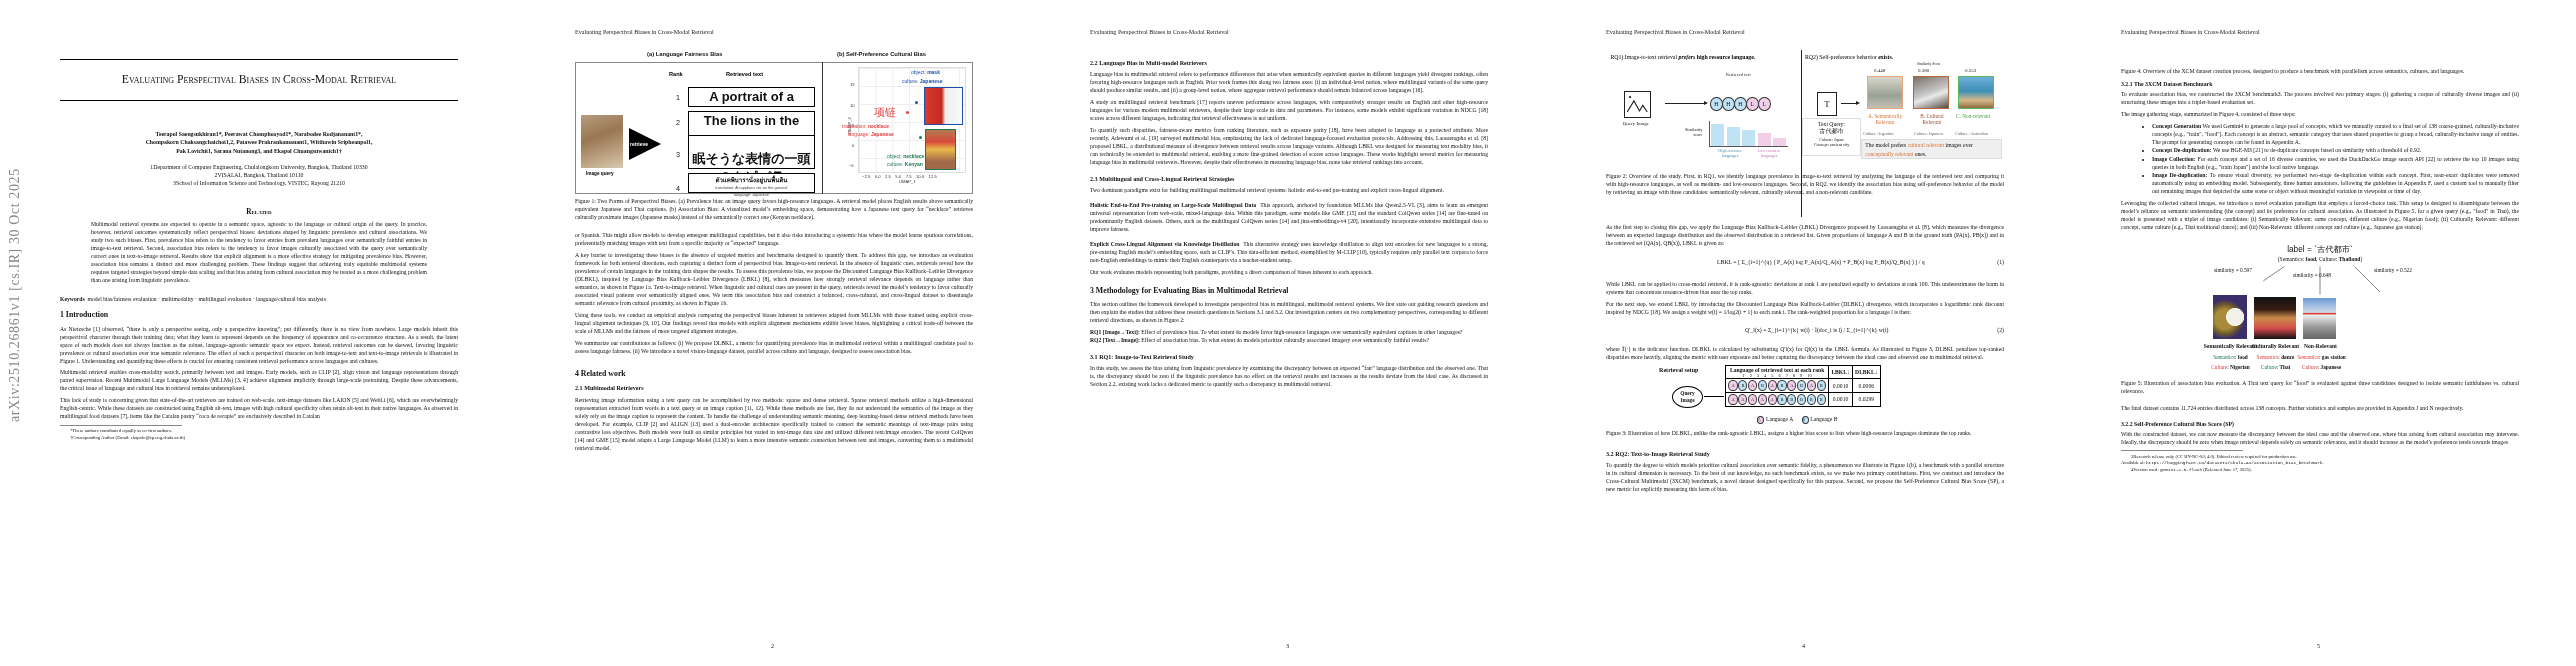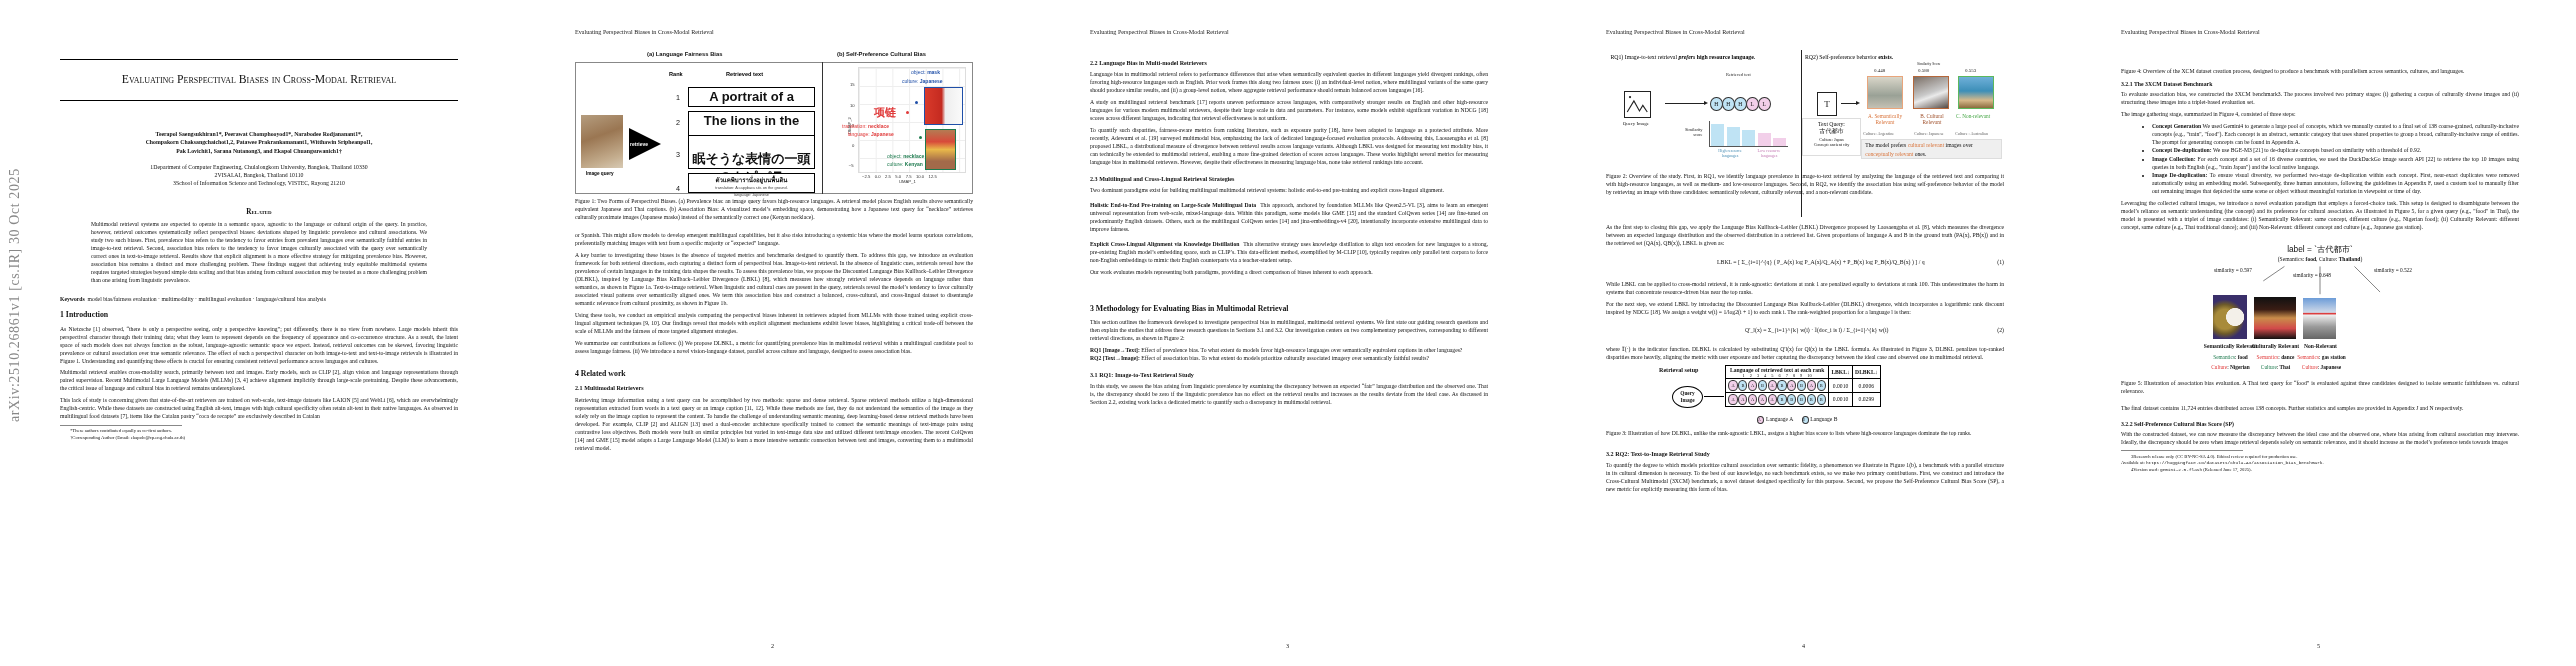--- a/index.html
+++ b/index.html
@@ -157,21 +157,21 @@
         <div class="umap-tick" style="left:0px;top:56px;transform:rotate(-90deg);">UMAP_2</div>
         <div class="umap-tick" style="left:21px;top:107px;word-spacing:3.3px;">
           <span>−2.5</span> <span>0.0</span> <span>2.5</span> <span>5.0</span> <span>7.5</span> <span>10.0</span> <span>12.5</span>
         </div>
         <div class="umap-tick" style="left:58px;top:112px;">UMAP_1</div>
 
         <div class="lbl blue" style="left:70px;top:2.2px;"><span>object: </span><b>mask</b></div>
         <div class="lbl blue" style="left:61px;top:11px;"><span>culture: </span><b>Japanese</b></div>
         <div class="mask-img" style="left:83px;top:20px;width:37px;height:36px;"></div>
         <div class="dot" style="left:74px;top:34px;background:#1f4fa8;"></div>
-        <div class="lbl red" style="left:33px;top:38px;font-size:11px;font-weight:bold;">项链</div>
+        <div class="lbl red" style="left:33px;top:38px;font-size:11px;font-weight:normal;">项链</div>
         <div class="dot" style="left:65px;top:44px;background:#e03a3a;"></div>
         <div class="lbl red" style="left:1.1px;top:56px;"><span>translation: </span><b>necklace</b></div>
         <div class="lbl red" style="left:6.7px;top:64px;"><span>language: </span><b>Japanese</b></div>
         <div class="dot" style="left:78px;top:69px;background:#1d7a4e;"></div>
         <div class="neck-img" style="left:84px;top:62px;width:29px;height:39px;"></div>
         <div class="lbl green" style="left:46px;top:86px;"><span>object: </span><b>necklace</b></div>
         <div class="lbl green" style="left:46px;top:94px;"><span>culture: </span><b>Kenyan</b></div>
       </div>
     </div>
     <p class="caption" style="margin-top:3.3px;">Figure 1: Two Forms of Perspectival Biases. (a) Prevalence bias: an image query favors high-resource languages. A retrieval model places English results above semantically equivalent Japanese and Thai captions. (b) Association Bias: A visualized model’s embedding space, demonstrating how a Japanese text query for “necklace” retrieves culturally proximate images (Japanese masks) instead of the semantically correct one (Kenyan necklace).</p>
@@ -191,21 +191,21 @@
   <div class="content" style="top:53px;">
     <h3 class="sub">2.2   Language Bias in Multi-model Retrievers</h3>
     <p class="body">Language bias in multimodal retrieval refers to performance differences that arise when semantically equivalent queries in different languages yield divergent rankings, often favoring high-resource languages such as English. Prior work frames this along two fairness axes: (i) an individual-level notion, where multilingual variants of the same query should produce similar results, and (ii) a group-level notion, where aggregate retrieval performance should remain balanced across languages [16].</p>
     <p class="body">A study on multilingual retrieval benchmark [17] reports uneven performance across languages, with comparatively stronger results on English and other high-resource languages for various modern multimodal retrievers, despite their large scale in data and parameters. For instance, some models exhibit significant variation in NDCG [18] scores across different languages, indicating that retrieval effectiveness is not uniform.</p>
     <p class="body">To quantify such disparities, fairness-aware metrics from ranking literature, such as exposure parity [18], have been adapted to language as a protected attribute. More recently, Adewumi et al. [19] surveyed multimodal bias, emphasizing the lack of dedicated language-focused evaluation protocols. Addressing this, Laosaengpha et al. [8] proposed LBKL, a distributional measure of divergence between retrieval results across language variants. Although LBKL was designed for measuring text modality bias, it can technically be extended to multimodal retrieval, enabling a more fine-grained detection of scores across languages. These works highlight several metrics for measuring language bias in multimodal retrievers. However, despite their effectiveness in measuring language bias, none take retrieval rankings into account.</p>
     <h3 class="sub" style="margin-top:10px;">2.3   Multilingual and Cross-Lingual Retrieval Strategies</h3>
     <p class="body">Two dominant paradigms exist for building multilingual multimodal retrieval systems: holistic end-to-end pre-training and explicit cross-lingual alignment.</p>
     <p class="body" style="margin-top:6.7px;"><b>Holistic End-to-End Pre-training on Large-Scale Multilingual Data</b>&nbsp;&nbsp;<span>This approach, anchored by foundation MLLMs like Qwen2.5-VL [3], aims to learn an emergent universal representation from web-scale, mixed-language data. Within this paradigm, some models like GME [15] and the standard ColQwen series [14] are fine-tuned on predominantly English datasets. Others, such as the multilingual ColQwen series [14] and jina-embeddings-v4 [20], intentionally incorporate extensive multilingual data to improve fairness.</span></p>
     <p class="body" style="margin-top:6.7px;"><b>Explicit Cross-Lingual Alignment via Knowledge Distillation</b>&nbsp;&nbsp;<span>This alternative strategy uses knowledge distillation to align text encoders for new languages to a strong, pre-existing English model’s embedding space, such as CLIP’s. This data-efficient method, exemplified by M-CLIP [10], typically requires only parallel text corpora to force non-English embeddings to mimic their English counterparts via a teacher-student setup.</span></p>
     <p class="body">Our work evaluates models representing both paradigms, providing a direct comparison of biases inherent to each approach.</p>
-    <h2 class="sec" style="margin-top:28px;">3   Methodology for Evaluating Bias in Multimodal Retrieval</h2>
+    <h2 class="sec" style="margin-top:10px;">3   Methodology for Evaluating Bias in Multimodal Retrieval</h2>
     <p class="body">This section outlines the framework developed to investigate perspectival bias in multilingual, multimodal retrieval systems. We first state our guiding research questions and then explain the studies that address these research questions in Sections 3.1 and 3.2. Our investigation centers on two complementary perspectives, corresponding to different retrieval directions, as shown in Figure 2:</p>
     <p class="body" style="padding-left:21px;text-indent:-21px;margin-bottom:0;"><b>RQ1  [Image→Text]:</b> <span>Effect of prevalence bias. To what extent do models favor high-resource languages over semantically equivalent captions in other languages?</span></p>
     <p class="body" style="padding-left:21px;text-indent:-21px;"><b>RQ2  [Text→Image]:</b> <span>Effect of association bias. To what extent do models prioritize culturally associated imagery over semantically faithful results?</span></p>
     <h3 class="sub" style="margin-top:10px;">3.1   RQ1: Image-to-Text Retrieval Study</h3>
     <p class="body">In this study, we assess the bias arising from linguistic prevalence by examining the discrepancy between an expected “fair” language distribution and the observed one. That is, the discrepancy should be zero if the linguistic prevalence has no effect on the retrieval results and increases as the results deviate from the ideal case. As discussed in Section 2.2, existing work lacks a dedicated metric to quantify such a discrepancy in multimodal retrieval.</p>
   </div>
   <div class="page-num">3</div>
 </div>
 
 <div class="page p4">

